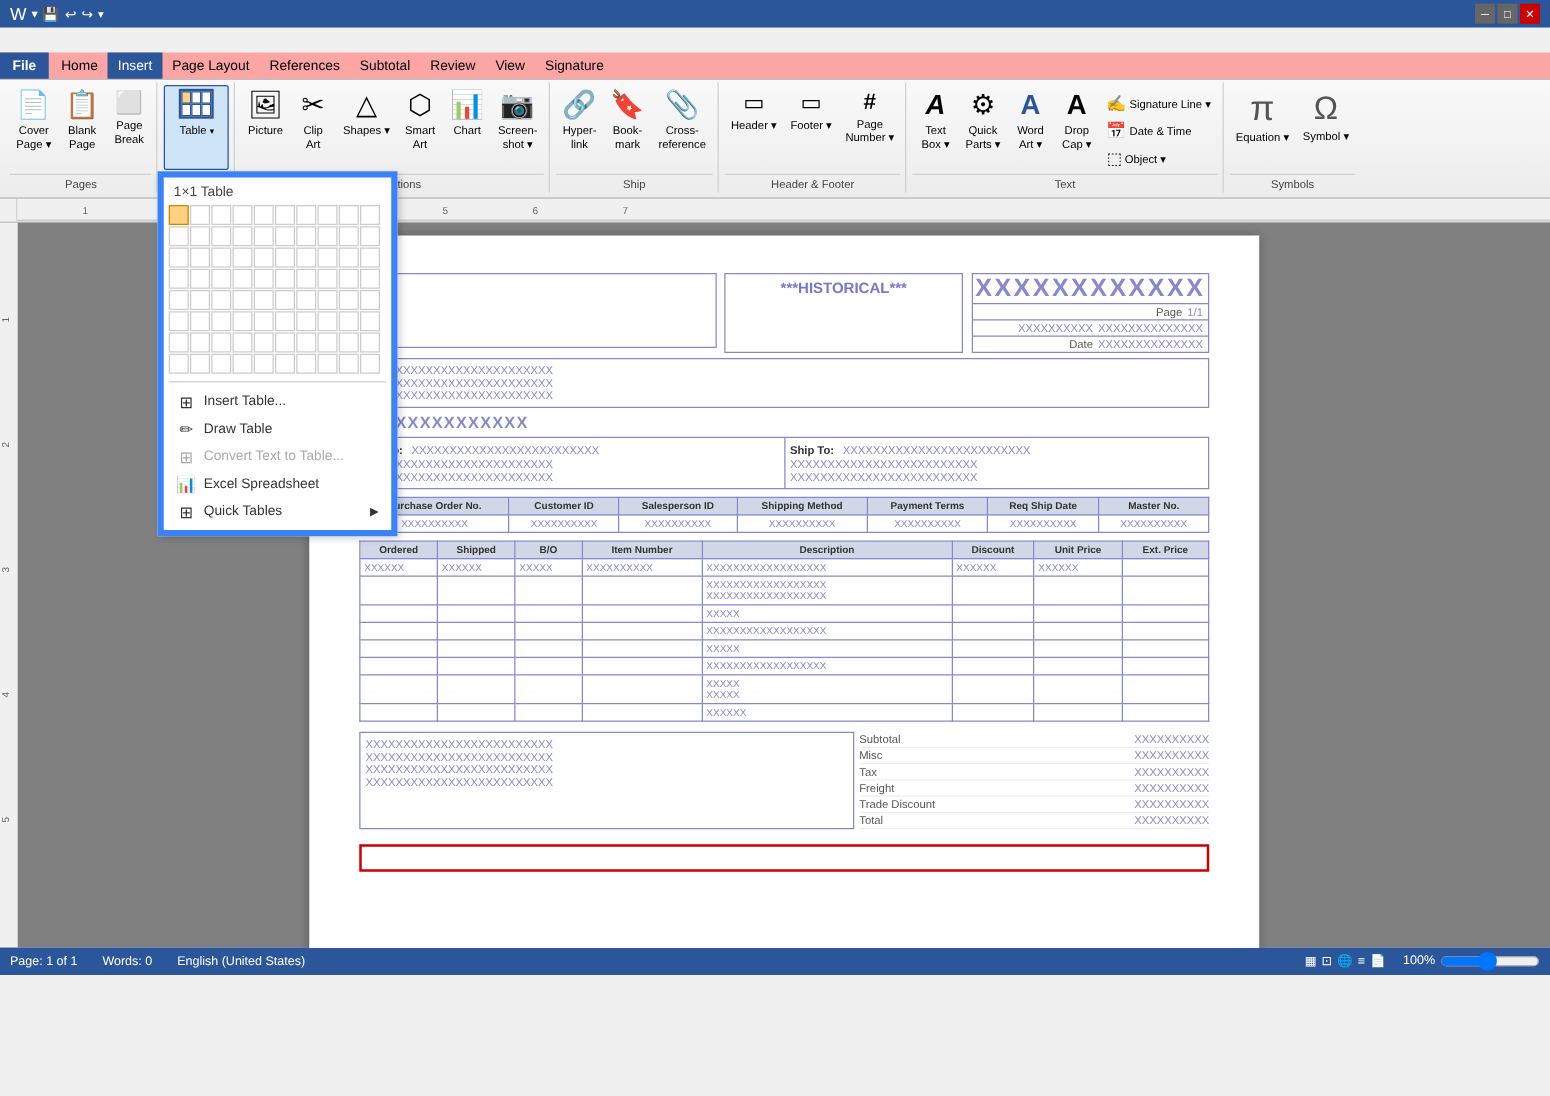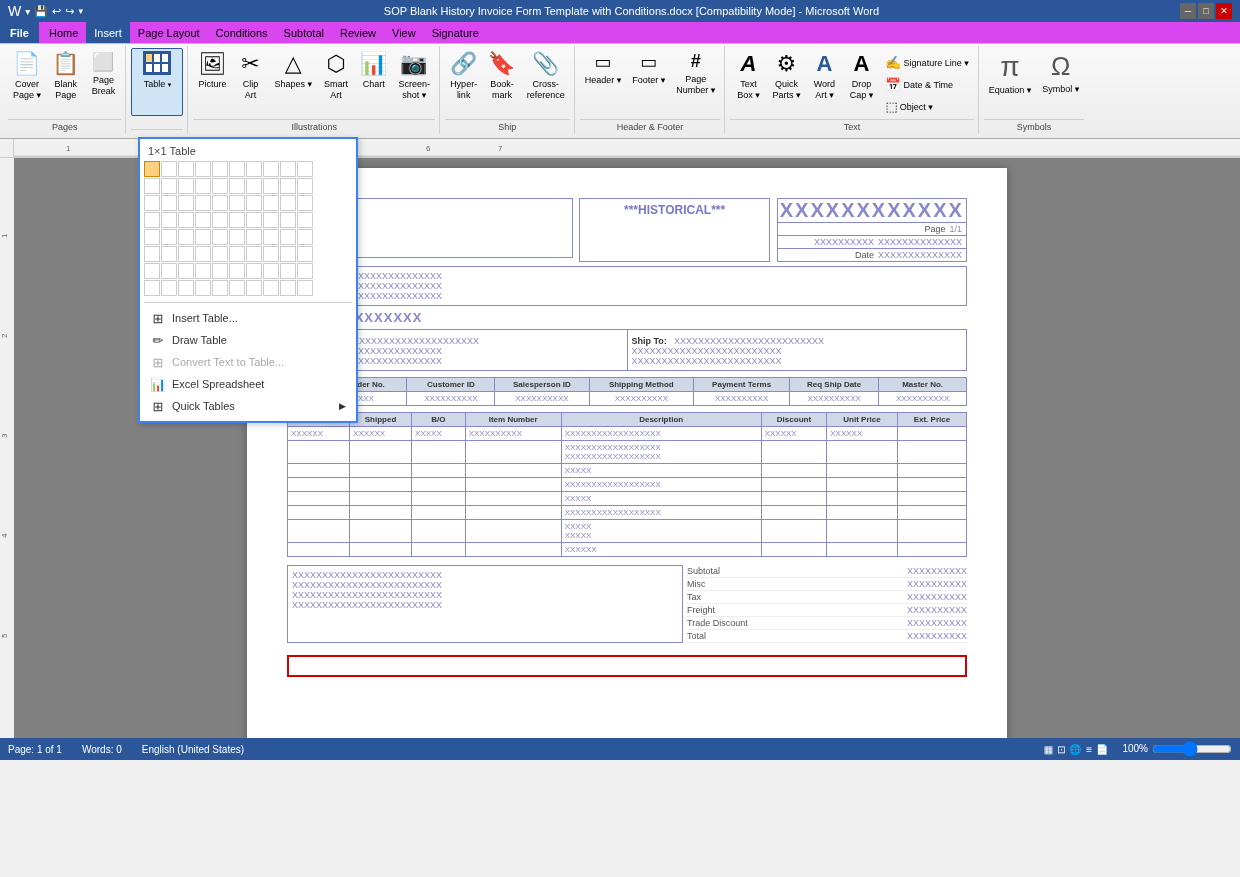--- a/index.html
+++ b/index.html
@@ -15,25 +15,26 @@
       justify-content: space-between;
       padding: 0 8px;
       font-size: 11px;
     }
     #title-bar .title { flex: 1; text-align: center; }
     #title-bar .win-controls { display: flex; gap: 2px; }
     #title-bar .win-btn { width: 16px; height: 16px; background: #666; border: none; cursor: pointer; font-size: 9px; color: white; display: flex; align-items: center; justify-content: center; }
 
     
     #menu-bar {
-      background: #d946ef;
+      background: #fca5a5;
       height: 22px;
       display: flex;
       align-items: center;
       border-bottom: 1px solid #c0c0c0;
+      margin-top: 20px;
     }
     #menu-bar .menu-item { padding: 3px 8px; cursor: pointer; font-size: 11px; height: 100%; display: flex; align-items: center; }
     #menu-bar .menu-item.active { background: #2b579a; color: white; }
     #menu-bar .file-btn { background: #2b579a; color: white; padding: 3px 10px; font-weight: bold; margin-right: 2px; height: 100%; display: flex; align-items: center; cursor: pointer; }
 
     
     #ribbon {
       background: linear-gradient(to bottom, #f9f9f9, #ececec);
       border-bottom: 1px solid #ababab;
       padding: 2px 0 0 0;
@@ -49,26 +50,26 @@
     .ribbon-btn .btn-icon { font-size: 22px; margin-bottom: 2px; }
     .ribbon-btn .btn-label { font-size: 9px; line-height: 1.2; }
     .ribbon-btn-small { display: flex; align-items: center; gap: 2px; padding: 2px 4px; cursor: pointer; border: 1px solid transparent; border-radius: 2px; font-size: 9px; background: none; white-space: nowrap; }
     .ribbon-btn-small .sm-icon { font-size: 13px; }
     .ribbon-col { display: flex; flex-direction: column; gap: 1px; }
 
     
     #table-dropdown {
       position: absolute;
       top: 137px;
-      left: 138px;
+      left: 126px;
       background: white;
-      border: 2px solid #3b82f6;
+      border: 5px solid #3b82f6;
       box-shadow: 2px 2px 6px rgba(0,0,0,0.2);
       z-index: 100;
-      width: 220px;
+      width: 192px;
       padding: 4px;
     }
     #table-label {
       font-size: 11px;
       color: #444;
       padding: 2px 4px 4px 4px;
     }
     #table-grid { display: grid; grid-template-columns: repeat(10, 16px); gap: 1px; margin-bottom: 6px; }
     .table-cell { width: 16px; height: 16px; border: 1px solid #ccc; background: white; cursor: pointer; }
     .table-cell.first-highlighted { background: #ffd080; border-color: #cc8800; }
@@ -140,34 +141,33 @@
 
 <div id="title-bar">
   <div style="display:flex;align-items:center;gap:4px;">
     <span style="font-size:14px;">W</span>
     <span style="font-size:10px;">▾</span>
     <span style="cursor:pointer;font-size:11px;">💾</span>
     <span style="cursor:pointer;font-size:11px;">↩</span>
     <span style="cursor:pointer;font-size:11px;">↪</span>
     <span style="cursor:pointer;font-size:9px;">▾</span>
   </div>
-  <div class="title">SOP Blank History Invoice Form Template with Conditions.docx [Compatibility Mode] - Microsoft Word</div>
   <div class="win-controls">
     <button class="win-btn">─</button>
     <button class="win-btn">□</button>
     <button class="win-btn" style="background:#cc0000;">✕</button>
   </div>
 </div>
 
 <div id="menu-bar">
   <div class="menu-item file-btn">File</div>
   <div class="menu-item">Home</div>
   <div class="menu-item active">Insert</div>
   <div class="menu-item">Page Layout</div>
-  <div class="menu-item">Conditions</div>
+  <div class="menu-item">References</div>
   <div class="menu-item">Subtotal</div>
   <div class="menu-item">Review</div>
   <div class="menu-item">View</div>
   <div class="menu-item">Signature</div>
 </div>
 
 <div id="ribbon">
   <div class="ribbon-groups">
 
     <div class="ribbon-group">

